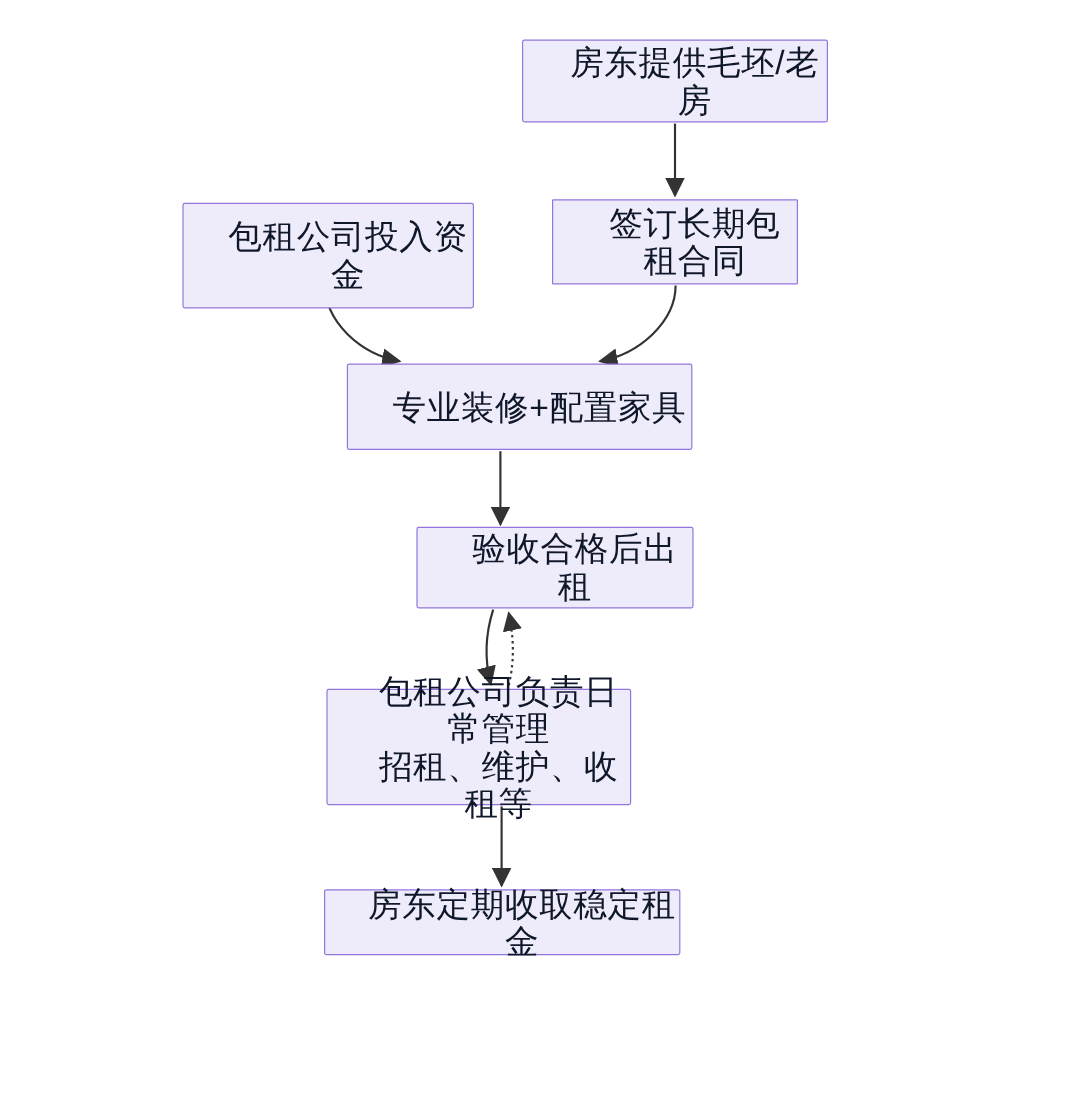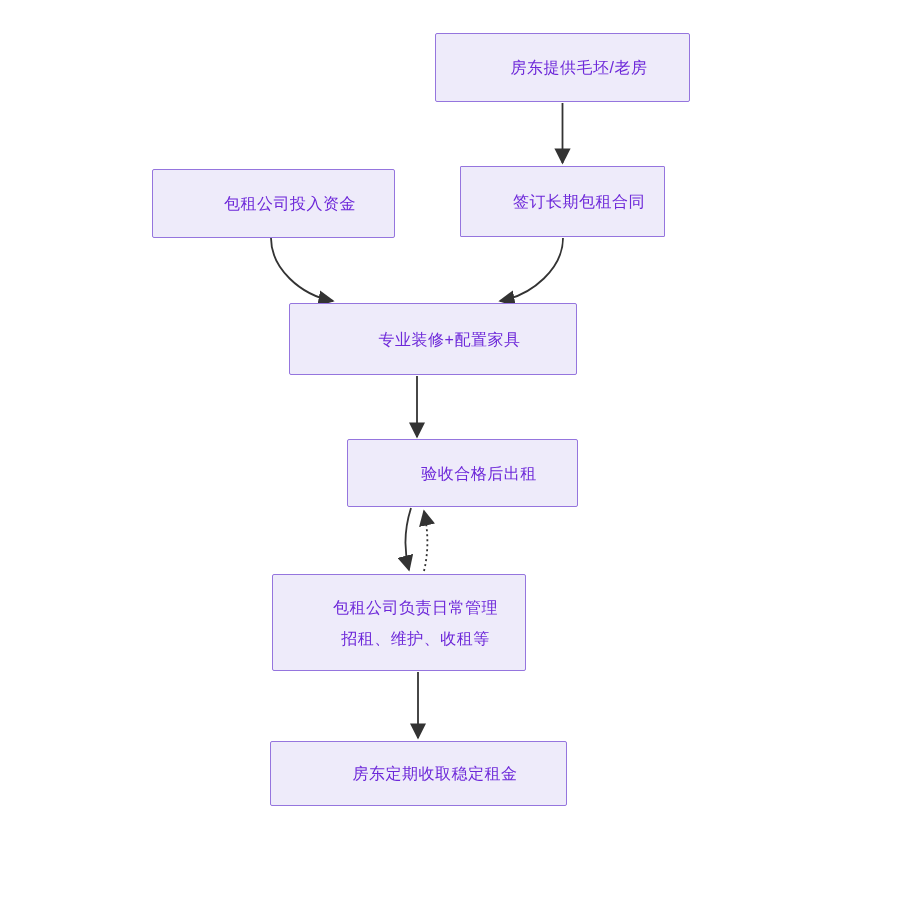--- a/index.html
+++ b/index.html
@@ -27,37 +27,37 @@
     position: absolute;
     box-sizing: border-box;
     background: #EEEBFA;
     border: 1.6px solid #9575DE;
     border-radius: 2px;
     display: flex;
     flex-direction: column;
     align-items: center;
     justify-content: center;
     text-align: center;
-    color: #6d28d9;
-    font-size: 16px;
+    color: #0f172a;
+    font-size: 28px;
     line-height: 31px;
     letter-spacing: 0.5px;
     padding-left: 33px;
   }
   .node.rounded {
     border-radius: 1px;
   }
   
   #node-landlord-provides { left: 435px; top: 33px;  width: 255px; height: 69px; }
-  #node-company-invests   { left: 152px; top: 169px; width: 243px; height: 69px; }
+  #node-company-invests   { left: 152px; top: 169px; width: 243px; height: 88px; }
   #node-sign-contract     { left: 460px; top: 166px; width: 205px; height: 71px; }
   #node-renovation        { left: 289px; top: 303px; width: 288px; height: 72px; }
   #node-inspection        { left: 305px; top: 439px; width: 231px; height: 68px; margin-left: 42px; }
   #node-management        { left: 272px; top: 574px; width: 254px; height: 97px; }
-  #node-stable-rent       { left: 270px; top: 741px; width: 297px; height: 65px; }
+  #node-stable-rent       { left: 270px; top: 741px; width: 297px; height: 55px; }
 
   .edge {
     fill: none;
     stroke: #333333;
     stroke-width: 1.8px;
   }
   .edge.dotted {
     stroke-dasharray: 2 3;
   }
 </style>

